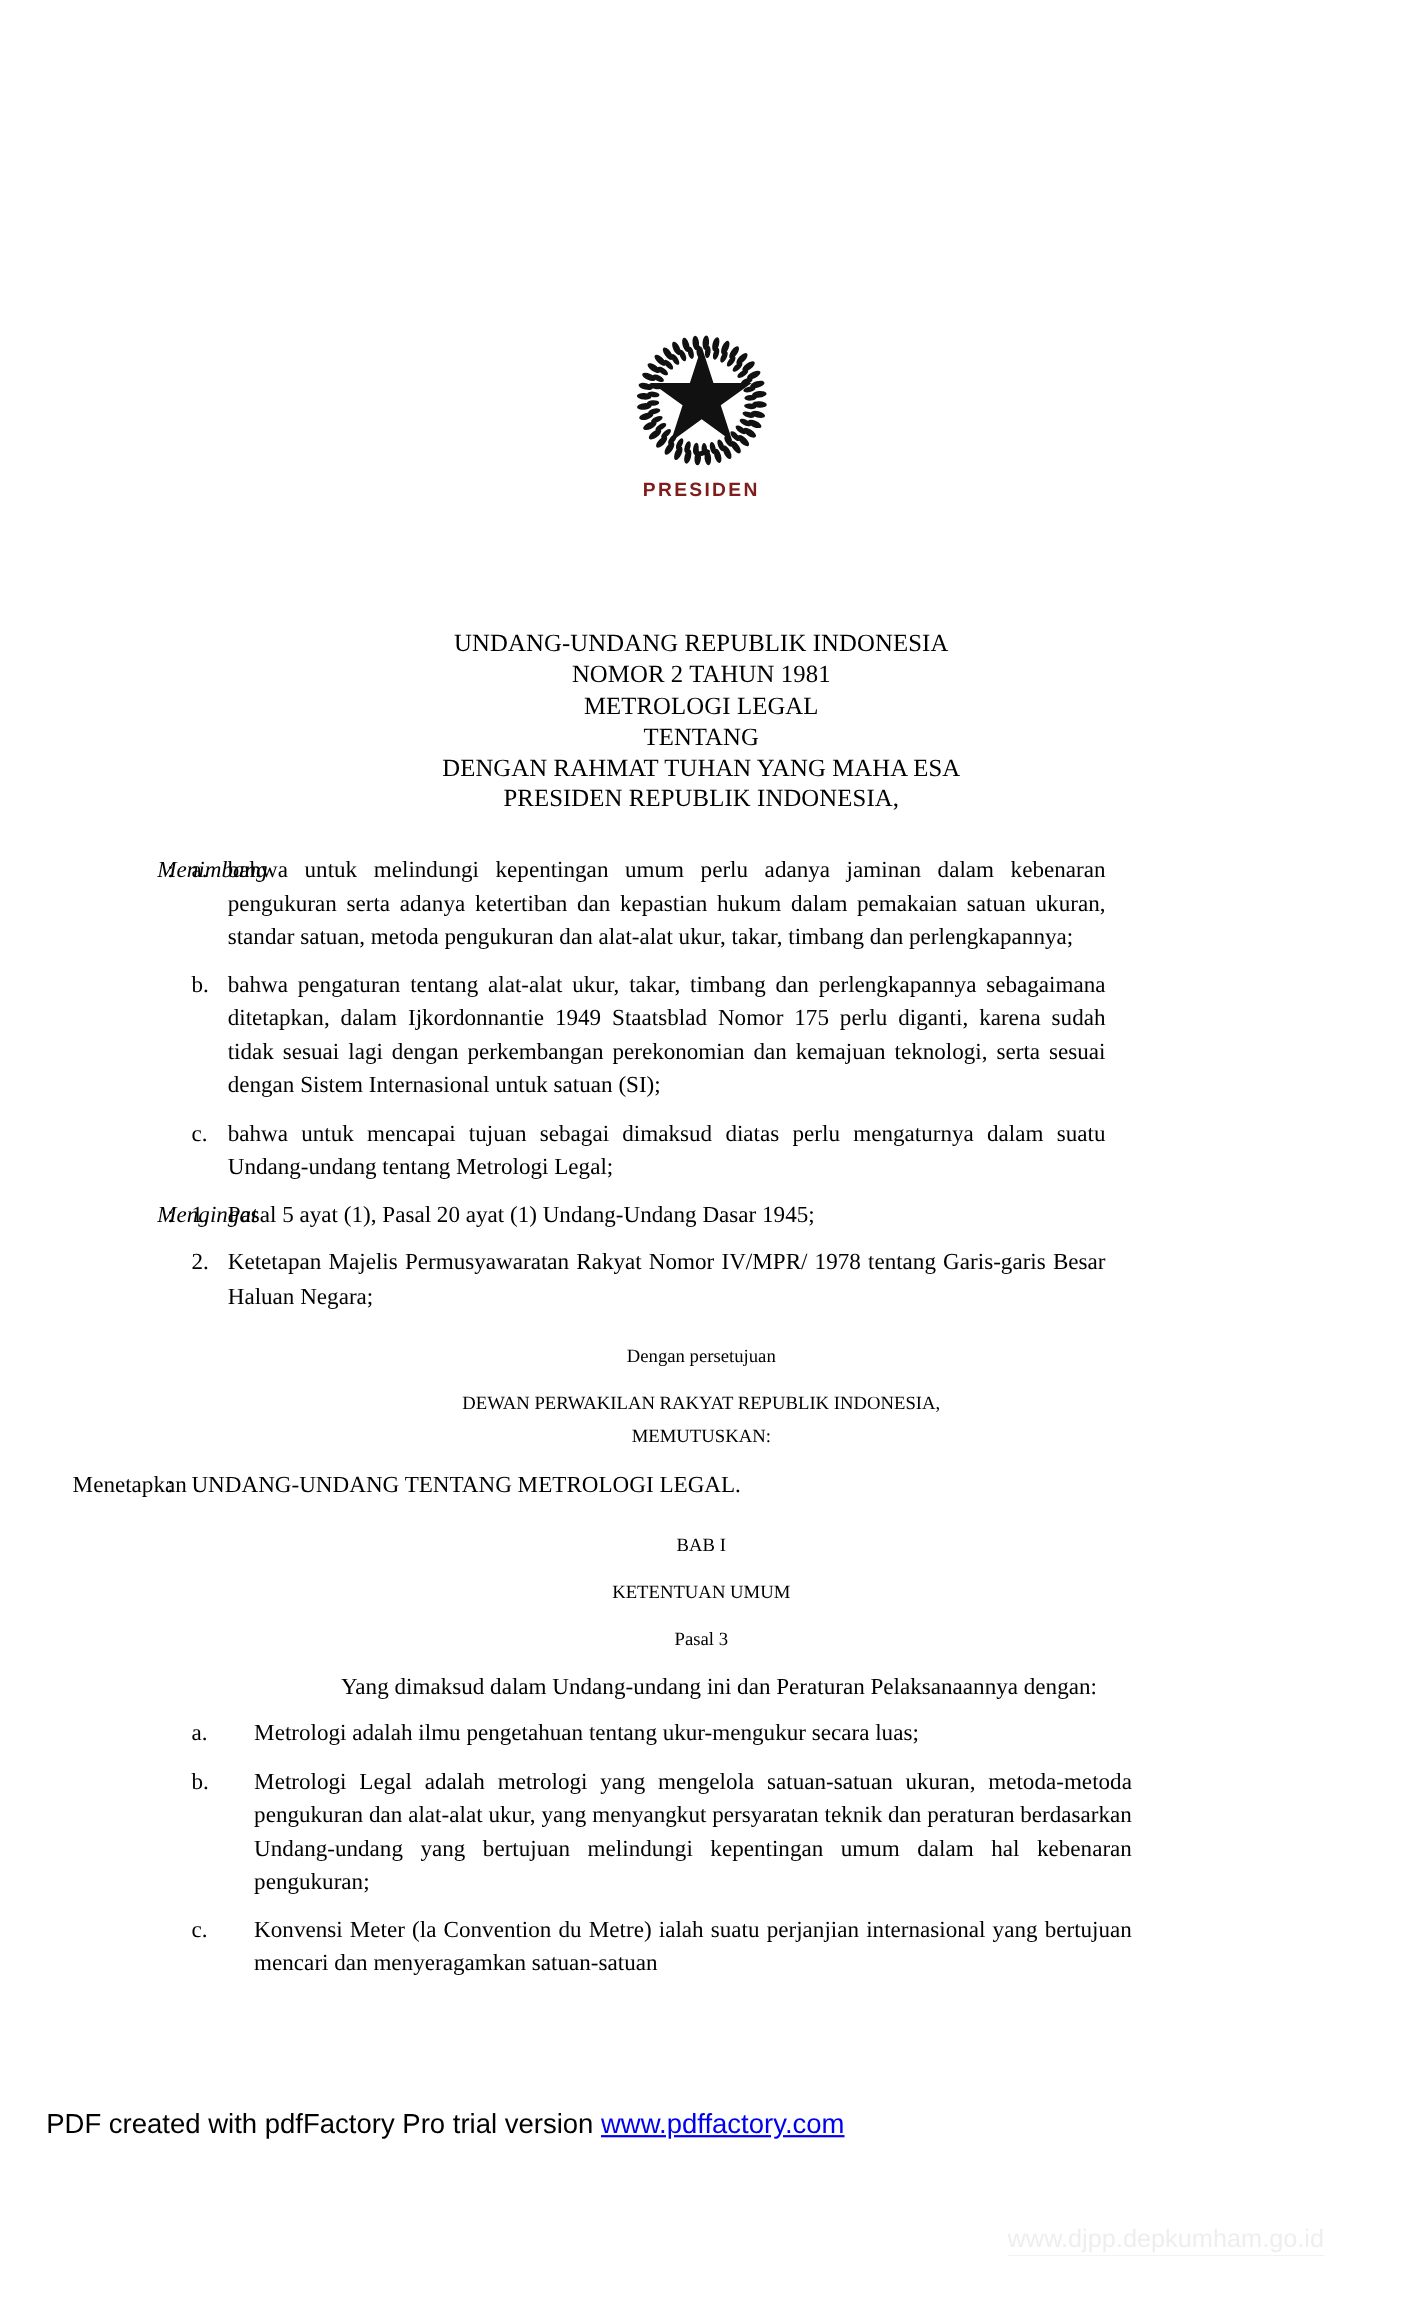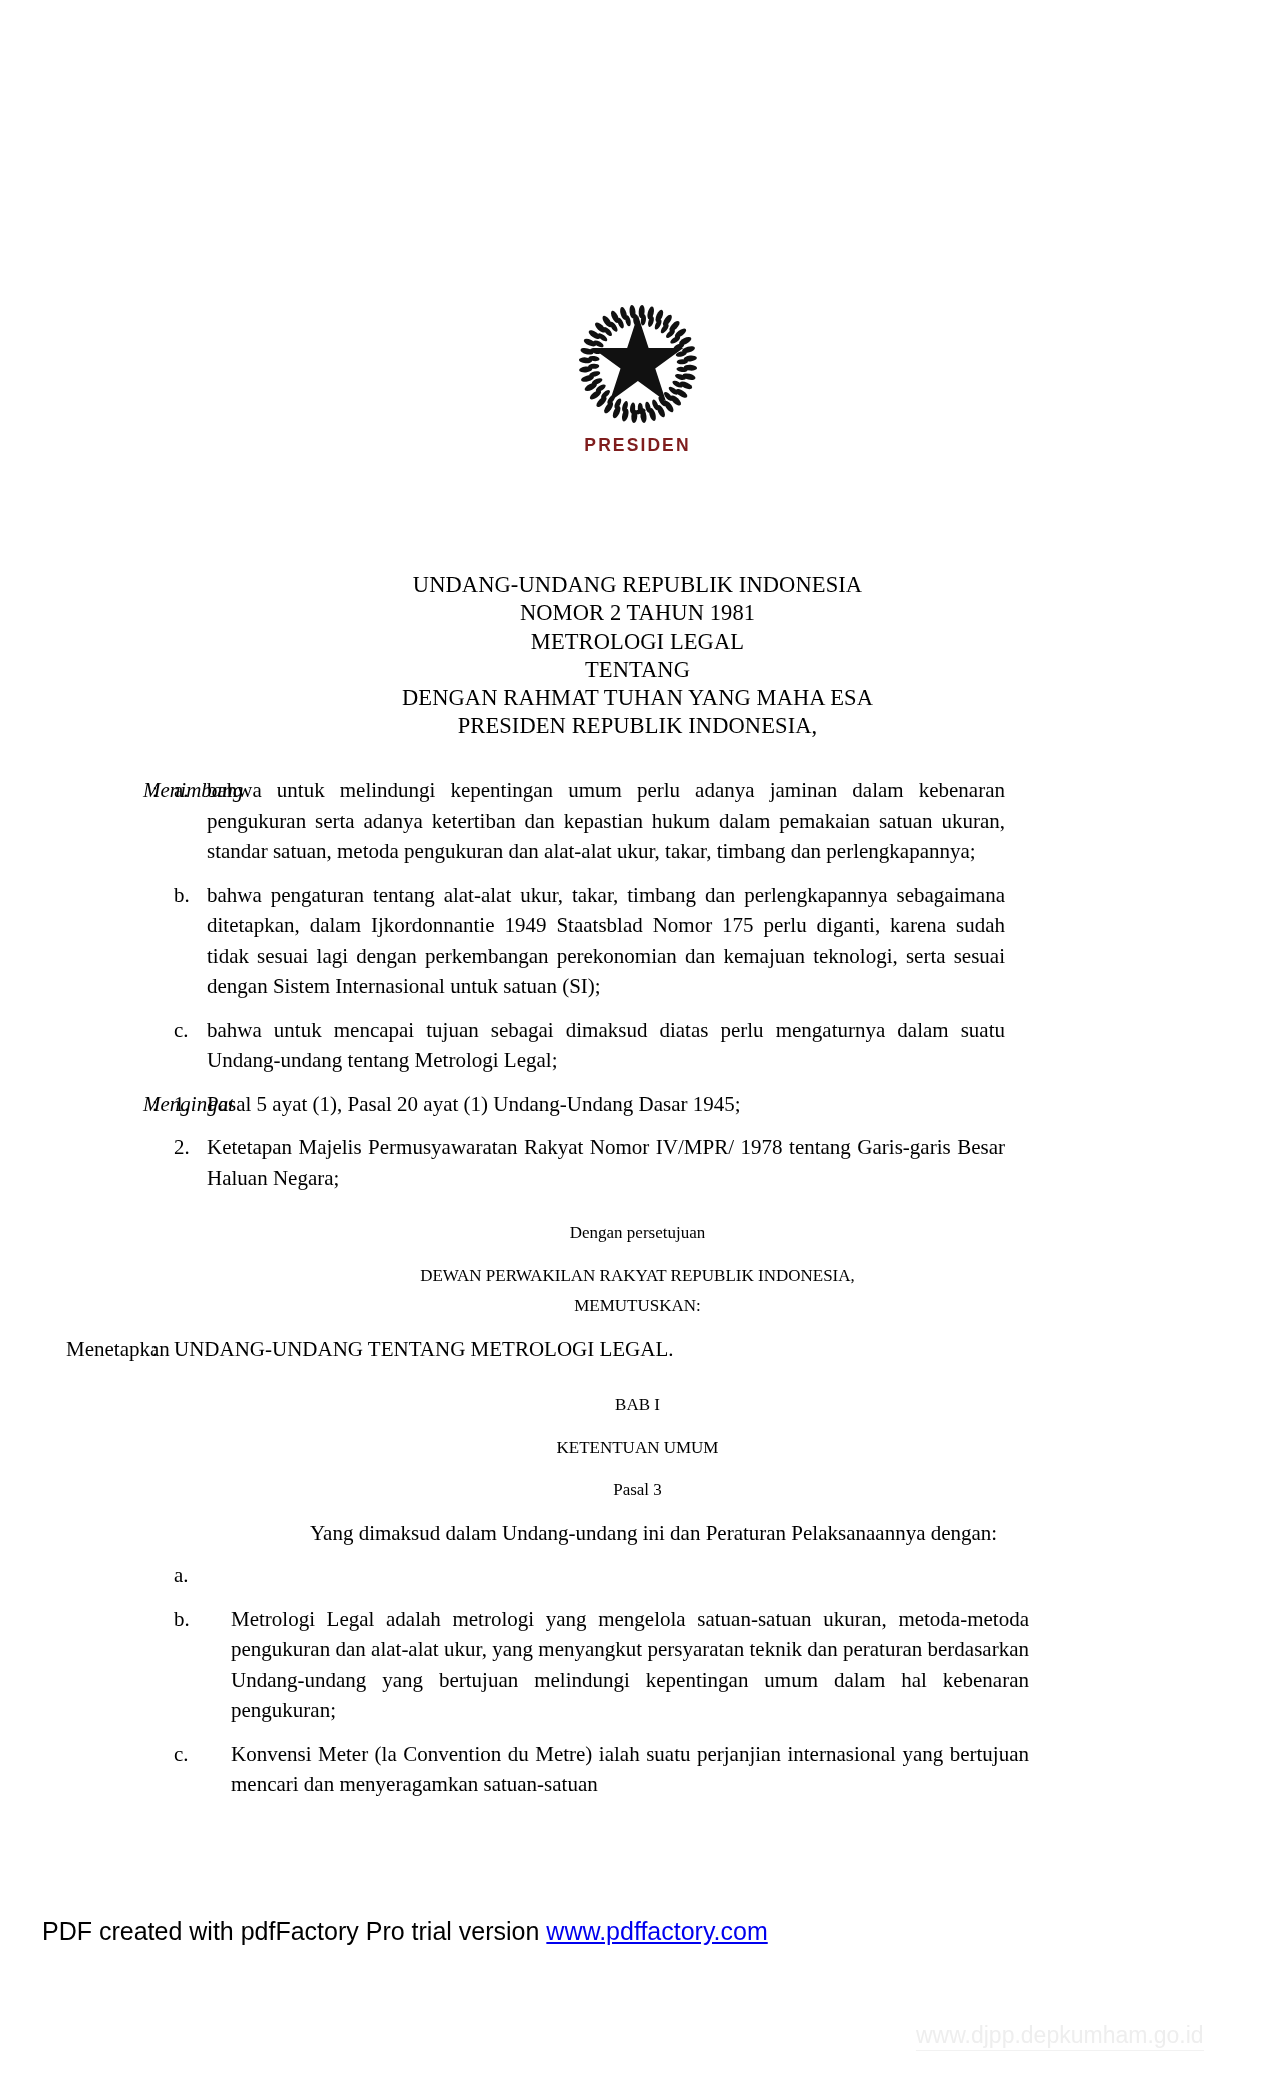--- a/index.html
+++ b/index.html
@@ -495,20 +495,21 @@
     <div class="gap-sm"></div>
 
     <div class="pasal1-intro">Yang dimaksud dalam Undang-undang ini dan Peraturan Pelaksanaannya dengan:</div>
 
     <div class="gap-sm"></div>
 
     <div class="clause cont deflist">
       <div class="lbl"></div>
       <div class="colon"></div>
       <div class="marker">a.</div>
+      <div class="para nojust">Metrologi adalah ilmu pengetahuan tentang ukur-mengukur secara luas;</div>
     </div>
 
     <div class="clause cont deflist">
       <div class="lbl"></div>
       <div class="colon"></div>
       <div class="marker">b.</div>
       <div class="para">Metrologi Legal adalah metrologi yang mengelola satuan-satuan ukuran, metoda-metoda pengukuran dan alat-alat ukur, yang menyangkut persyaratan teknik dan peraturan berdasarkan Undang-undang yang bertujuan melindungi kepentingan umum dalam hal kebenaran pengukuran;</div>
     </div>
 
     <div class="clause cont deflist">

